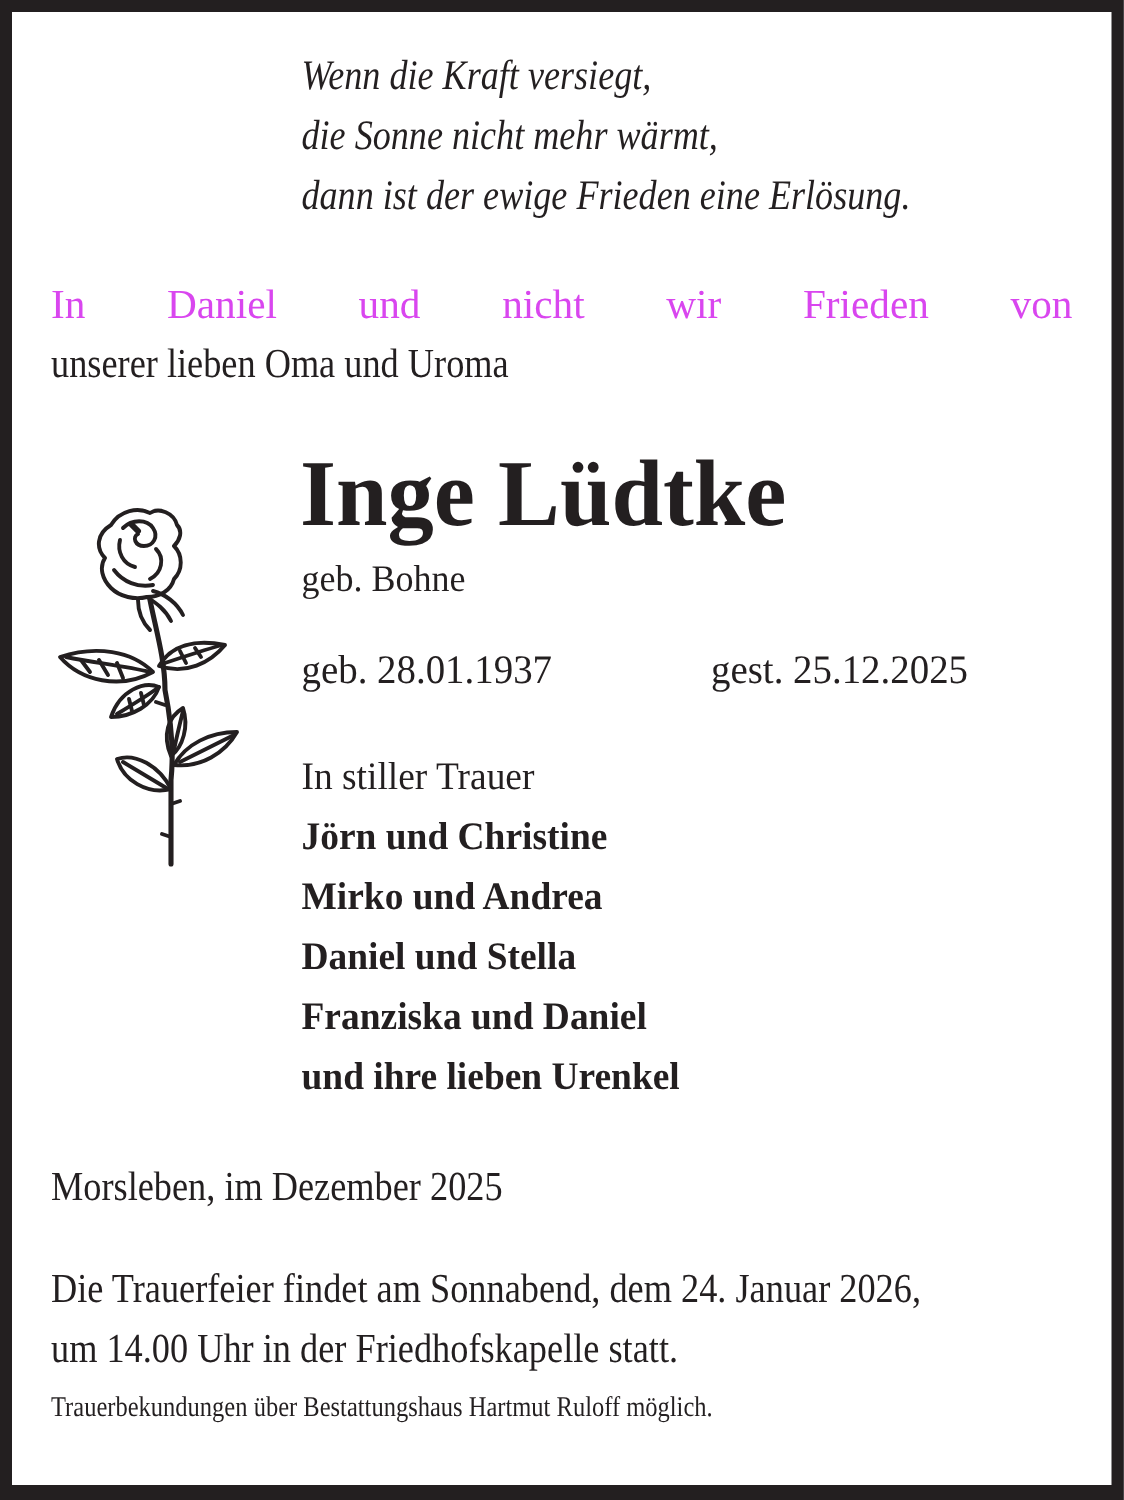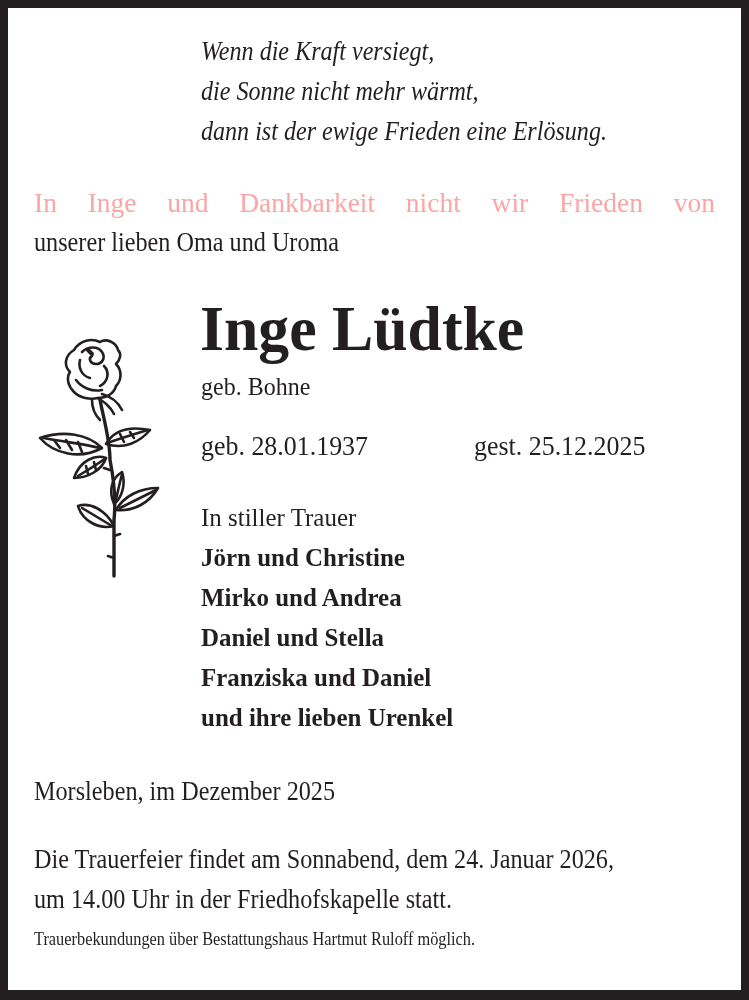--- a/index.html
+++ b/index.html
@@ -23,39 +23,38 @@
     .body { font-size: 27.5px; transform: scaleX(0.88); }
     .name { font-size: 63px; font-weight: bold; transform: scaleX(0.98); }
     .sub { font-size: 25px; transform: scaleX(0.96); }
     .date { font-size: 27px; transform: scaleX(0.96); }
     .fam { font-size: 26px; transform: scaleX(0.96); }
     .famb { font-size: 26px; font-weight: bold; transform: scaleX(0.96); }
     .small { font-size: 19px; transform: scaleX(0.86); }
     .justify-line {
       position: absolute; display: flex; justify-content: space-between;
       font-family: "Liberation Serif", "DejaVu Serif", serif;
-      font-size: 27.5px; color: #fca5a5; line-height: 1;
+      font-size: 27.5px; color: #d946ef; line-height: 1;
     }
     .rose { position: absolute; left: 30px; top: 330px; width: 140px; height: 250px; }
   </style>
 </head>
 <body>
 
 <div class="frame"></div>
 <div class="sheet"></div>
 
 <div class="t poem" style="left:201px; top:37px;">Wenn die Kraft versiegt,</div>
 <div class="t poem" style="left:201px; top:77px;">die Sonne nicht mehr wärmt,</div>
 <div class="t poem" style="left:201px; top:117px;">dann ist der ewige Frieden eine Erlösung.</div>
 
 <div class="justify-line" style="left:34px; top:189px; width:681px;">
   <span>In</span>
-  <span>Inge</span>
+  <span>Daniel</span>
   <span>und</span>
-  <span>Dankbarkeit</span>
   <span>nicht</span>
   <span>wir</span>
   <span>Frieden</span>
   <span>von</span>
 </div>
 <div class="t body" style="left:34px; top:228px;">unserer lieben Oma und Uroma</div>
 
 <svg class="rose" viewBox="0 0 140 250" fill="none" stroke="#231f20" stroke-width="2.6" stroke-linecap="round" stroke-linejoin="round">
 
   <path d="M44 20 C50 10 62 8 70 12 C76 8 86 12 88 20 C92 24 90 30 86 34 C92 40 92 50 86 56 C84 64 76 68 68 68 C60 70 50 68 44 62 C38 56 36 48 40 42 C34 36 34 26 44 20 Z"></path>

